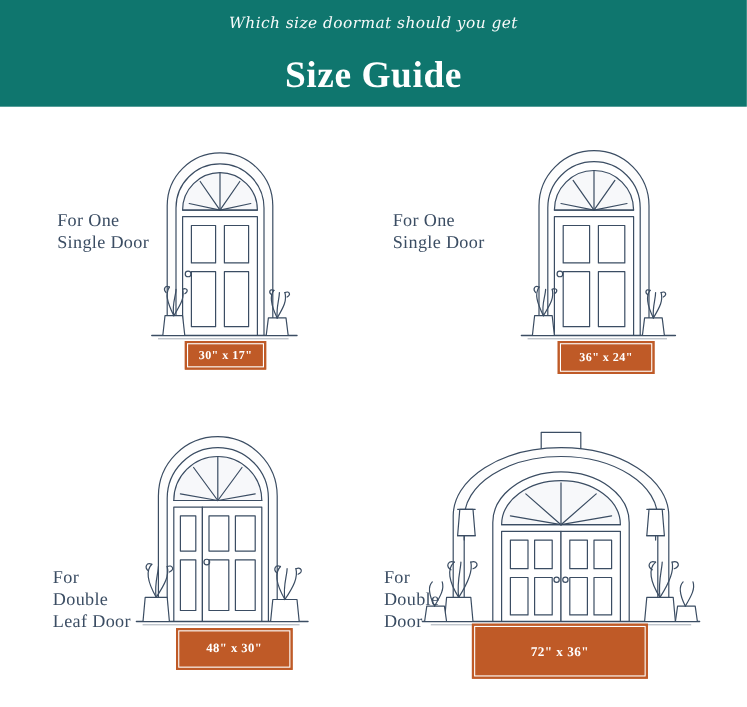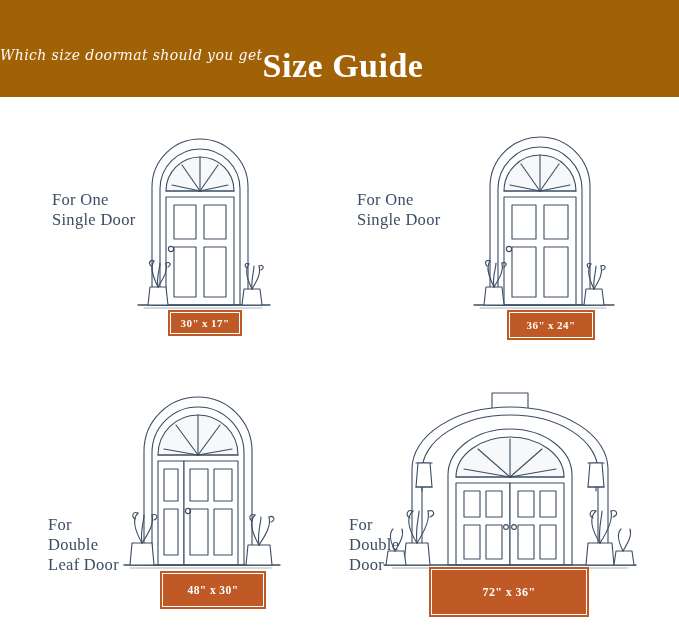--- a/index.html
+++ b/index.html
@@ -20,22 +20,23 @@
     height: 643px;
     background: #ffffff;
   }
   
   .header {
     position: absolute;
     left: 0;
     top: 0;
     width: 679px;
     height: 97px;
-    background: #a16207;
+    background: #0f766e;
     display: flex;
+    flex-direction: column;
     align-items: center;
     justify-content: flex-start;
     box-sizing: border-box;
     padding-top: 13px;
   }
   .header .subtitle {
     color: #ffffff;
     font-family: "DejaVu Serif", serif;
     font-size: 14px;
     font-style: italic;

